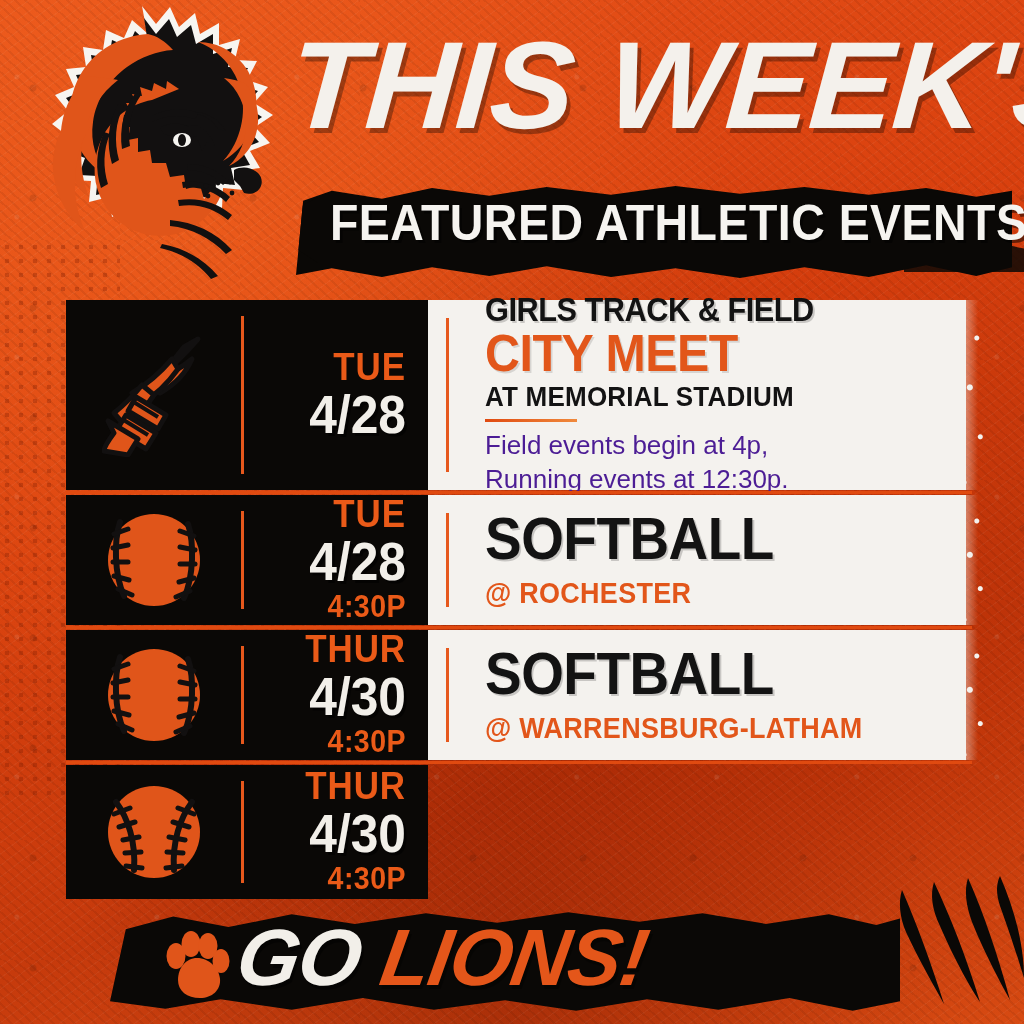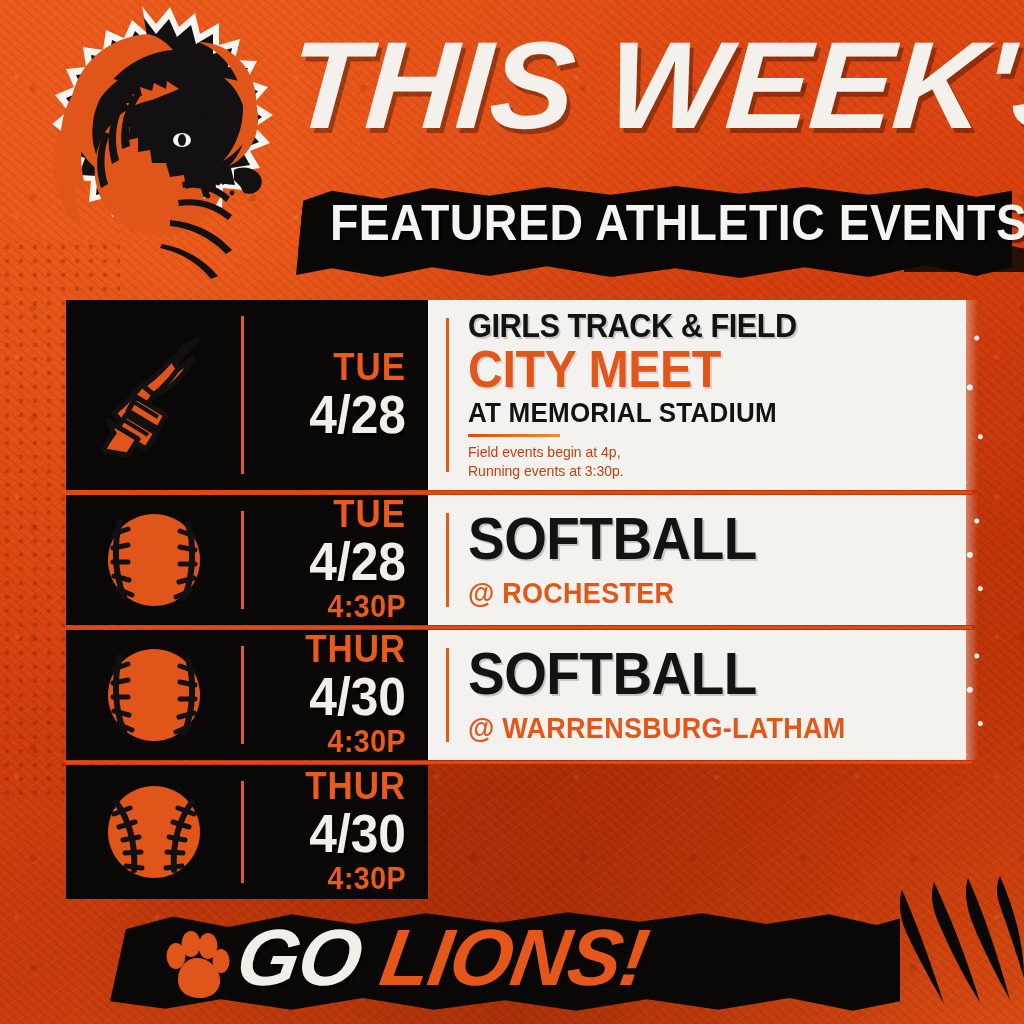--- a/index.html
+++ b/index.html
@@ -120,21 +120,21 @@
   }
   .time {
     font-weight:bold; font-size:31px; line-height:1.15;
     color:#ea5a18; letter-spacing:.5px;
     transform:scaleX(.92); transform-origin:right center;
   }
 
   .right {
     flex:1; background:#f4f2ee; position:relative;
     display:flex; align-items:center;
-    padding-left:40px;
+    padding-left:57px;
   }
   .right::after{
     content:""; position:absolute; right:-34px; top:0; bottom:0; width:58px;
     background:
       radial-gradient(circle at 20% 8%, #f4f2ee 0 3px, transparent 4px),
       radial-gradient(circle at 60% 20%, #f4f2ee 0 2px, transparent 3px),
       radial-gradient(circle at 10% 34%, #f4f2ee 0 4px, transparent 5px),
       radial-gradient(circle at 48% 46%, #f4f2ee 0 2.5px, transparent 3.5px),
       radial-gradient(circle at 16% 60%, #f4f2ee 0 3px, transparent 4px),
       radial-gradient(circle at 66% 72%, #f4f2ee 0 2px, transparent 3px),
@@ -167,21 +167,21 @@
     font-weight:bold; line-height:.98;
     color:#e2561a; letter-spacing:-.5px;
     transform:scaleX(.93); transform-origin:left center;
     text-shadow:2px 2px 0 rgba(0,0,0,.12);
   }
   .underline {
     width:92px; height:3px; margin:7px 0 6px;
     background:linear-gradient(90deg,#e04a10,#f08a3c);
   }
   .ev-note {
-    font-size:14px; line-height:1.32; color:#c2410c; font-weight:normal;
+    font-size:26px; line-height:1.32; color:#4c1d95; font-weight:normal;
   }
 
   
   .r1 .ev-sport { font-size:33px; }
   .r1 .ev-mid   { font-size:52px; margin-top:2px; }
   .r1 .ev-sub   { font-size:28px; margin-top:3px; }
   .r2 .ev-sport, .r3 .ev-sport, .r4 .ev-sport { font-size:59px; }
   .r2 .ev-loc, .r3 .ev-loc, .r4 .ev-loc { font-size:29px; margin-top:9px; }
   .r4 .ev-loc2 { font-size:26px; }
 
@@ -302,21 +302,21 @@
       </div>
     </div>
     <div class="right">
       <div class="accent-bar"></div>
       <div>
         <div class="ev-sport">GIRLS TRACK &amp; FIELD</div>
         <div class="ev-mid">CITY MEET</div>
         <div class="ev-sub">AT MEMORIAL STADIUM</div>
         <div class="underline"></div>
         <div class="ev-note">Field events begin at 4p,</div>
-        <div class="ev-note">Running events at 3:30p.</div>
+        <div class="ev-note">Running events at 12:30p.</div>
       </div>
     </div>
     <div class="row-sep"></div>
   </div>
 
   <div class="row r2" style="height:130px;">
     <div class="left">
       <div class="icon-cell">
         <svg width="104" height="104" viewBox="0 0 104 104">
           <circle cx="52" cy="52" r="46" fill="#e0551a"></circle>

